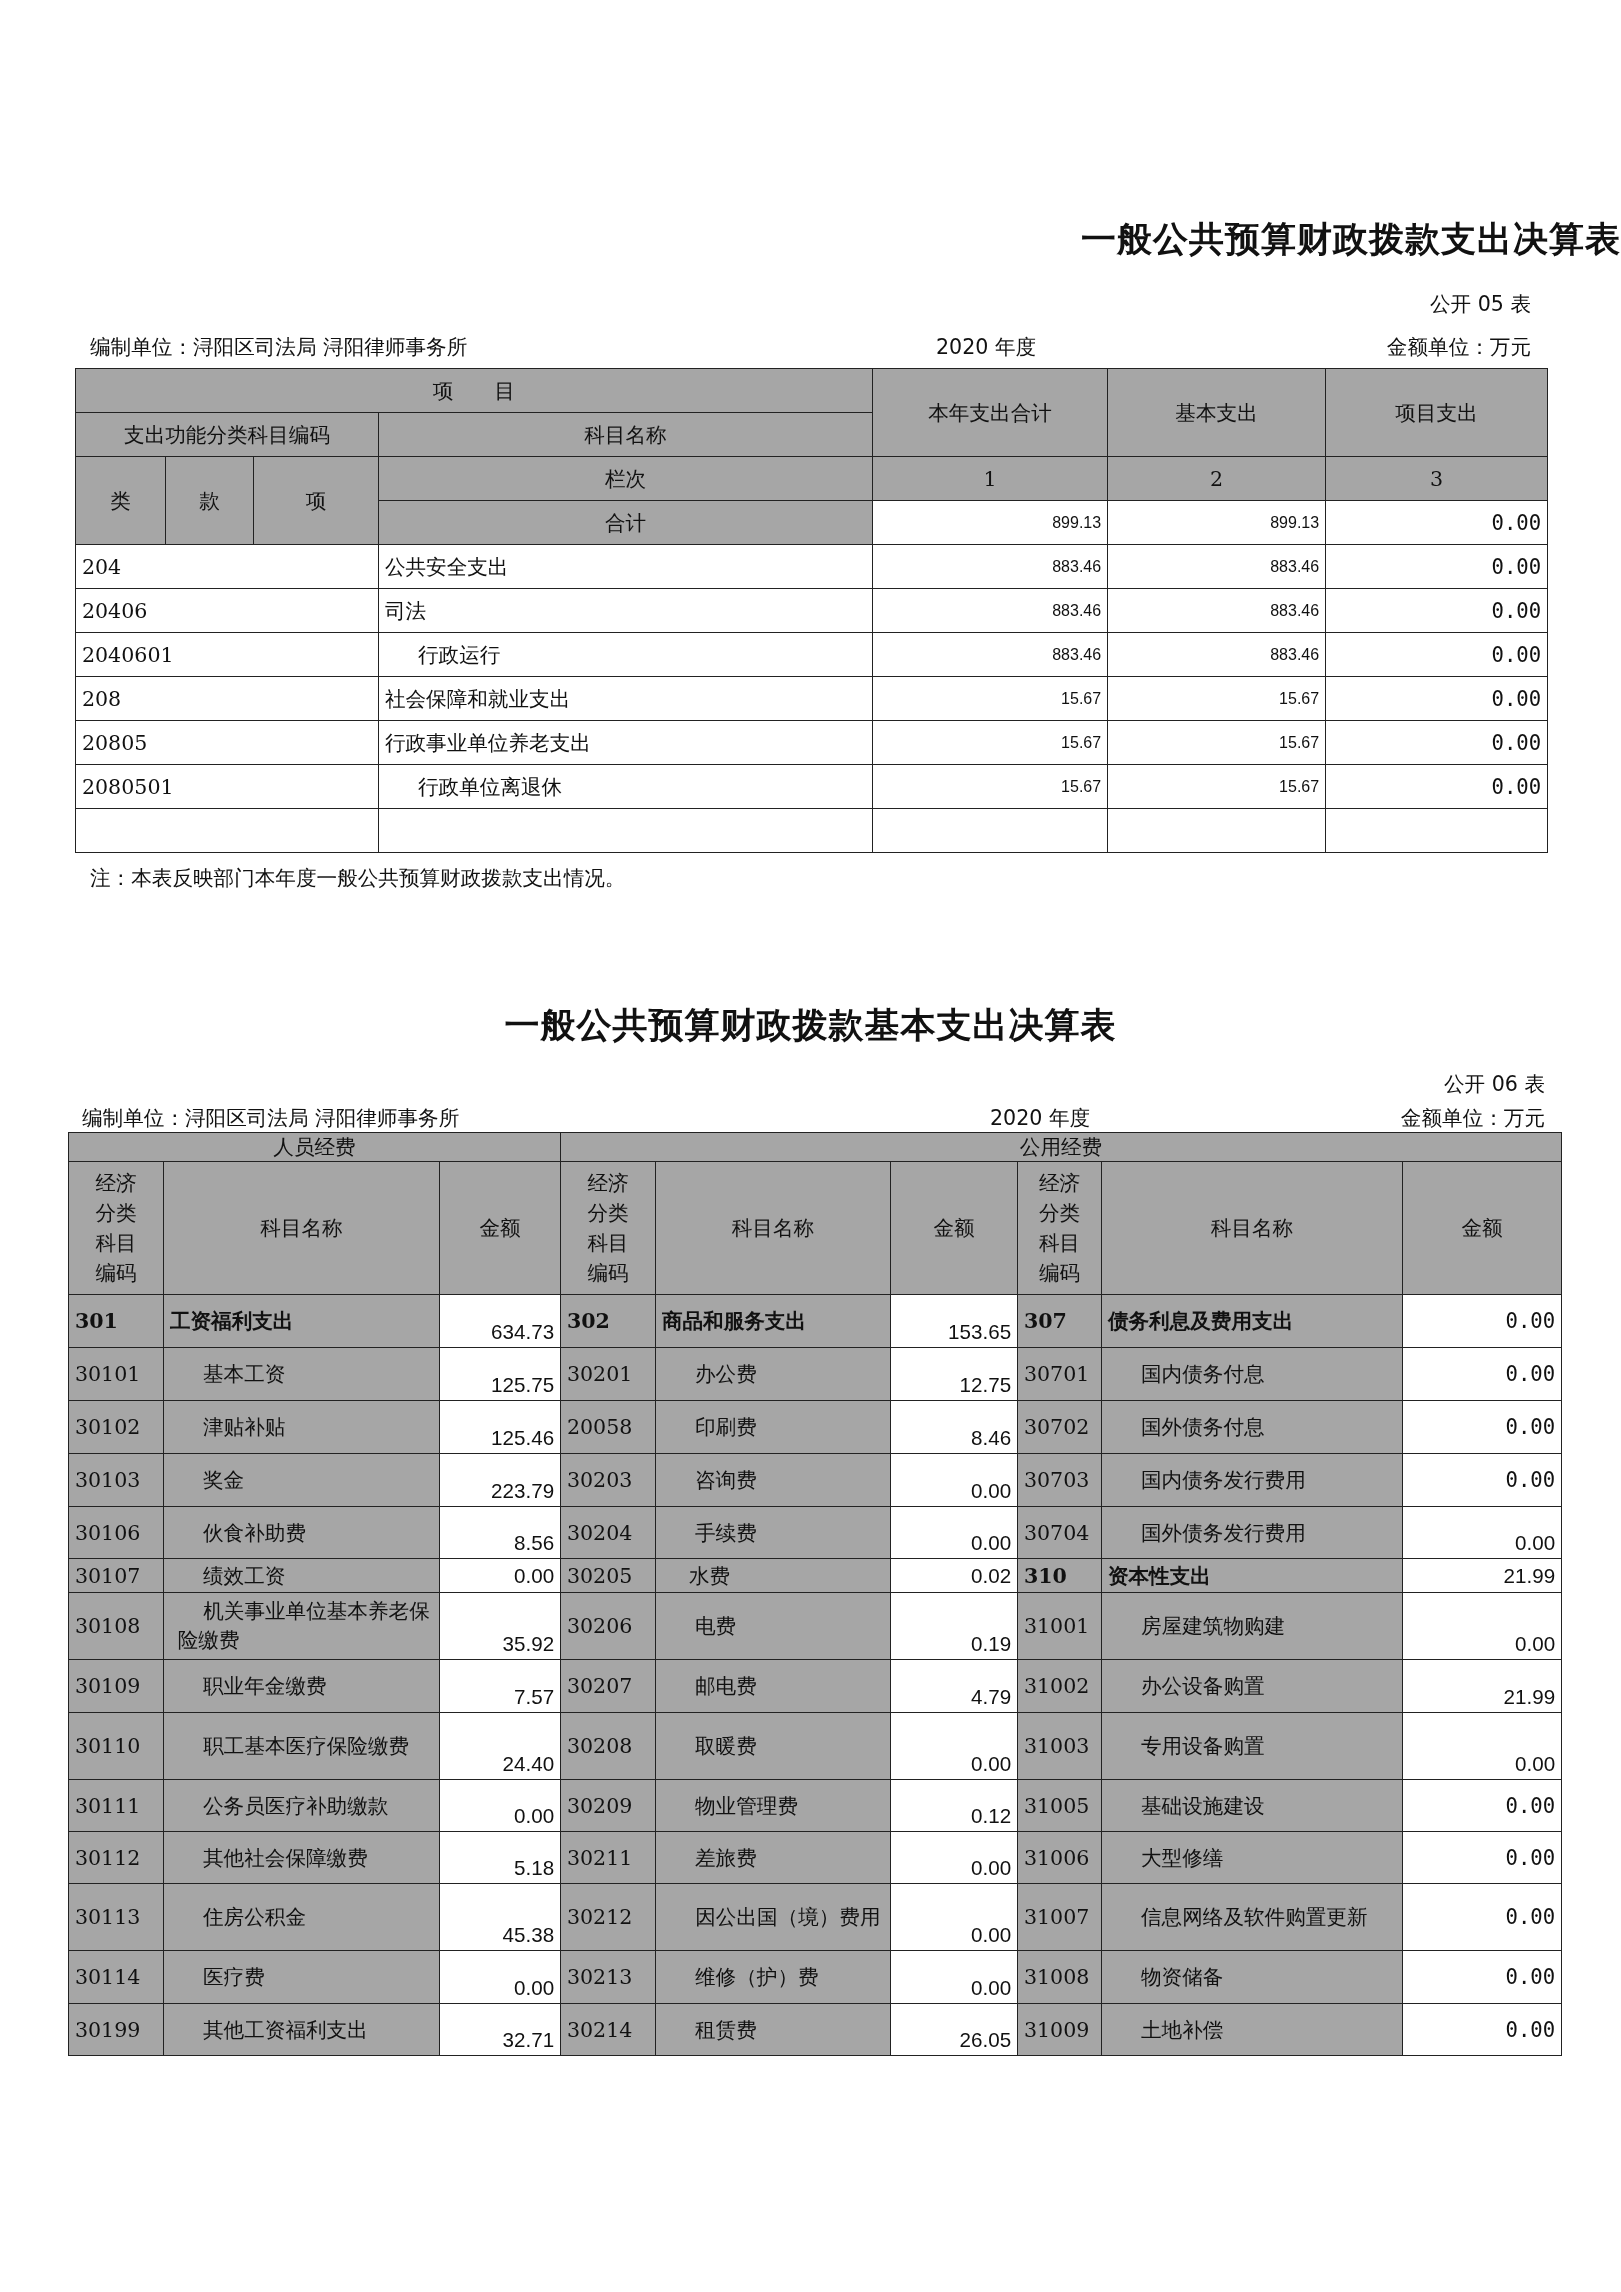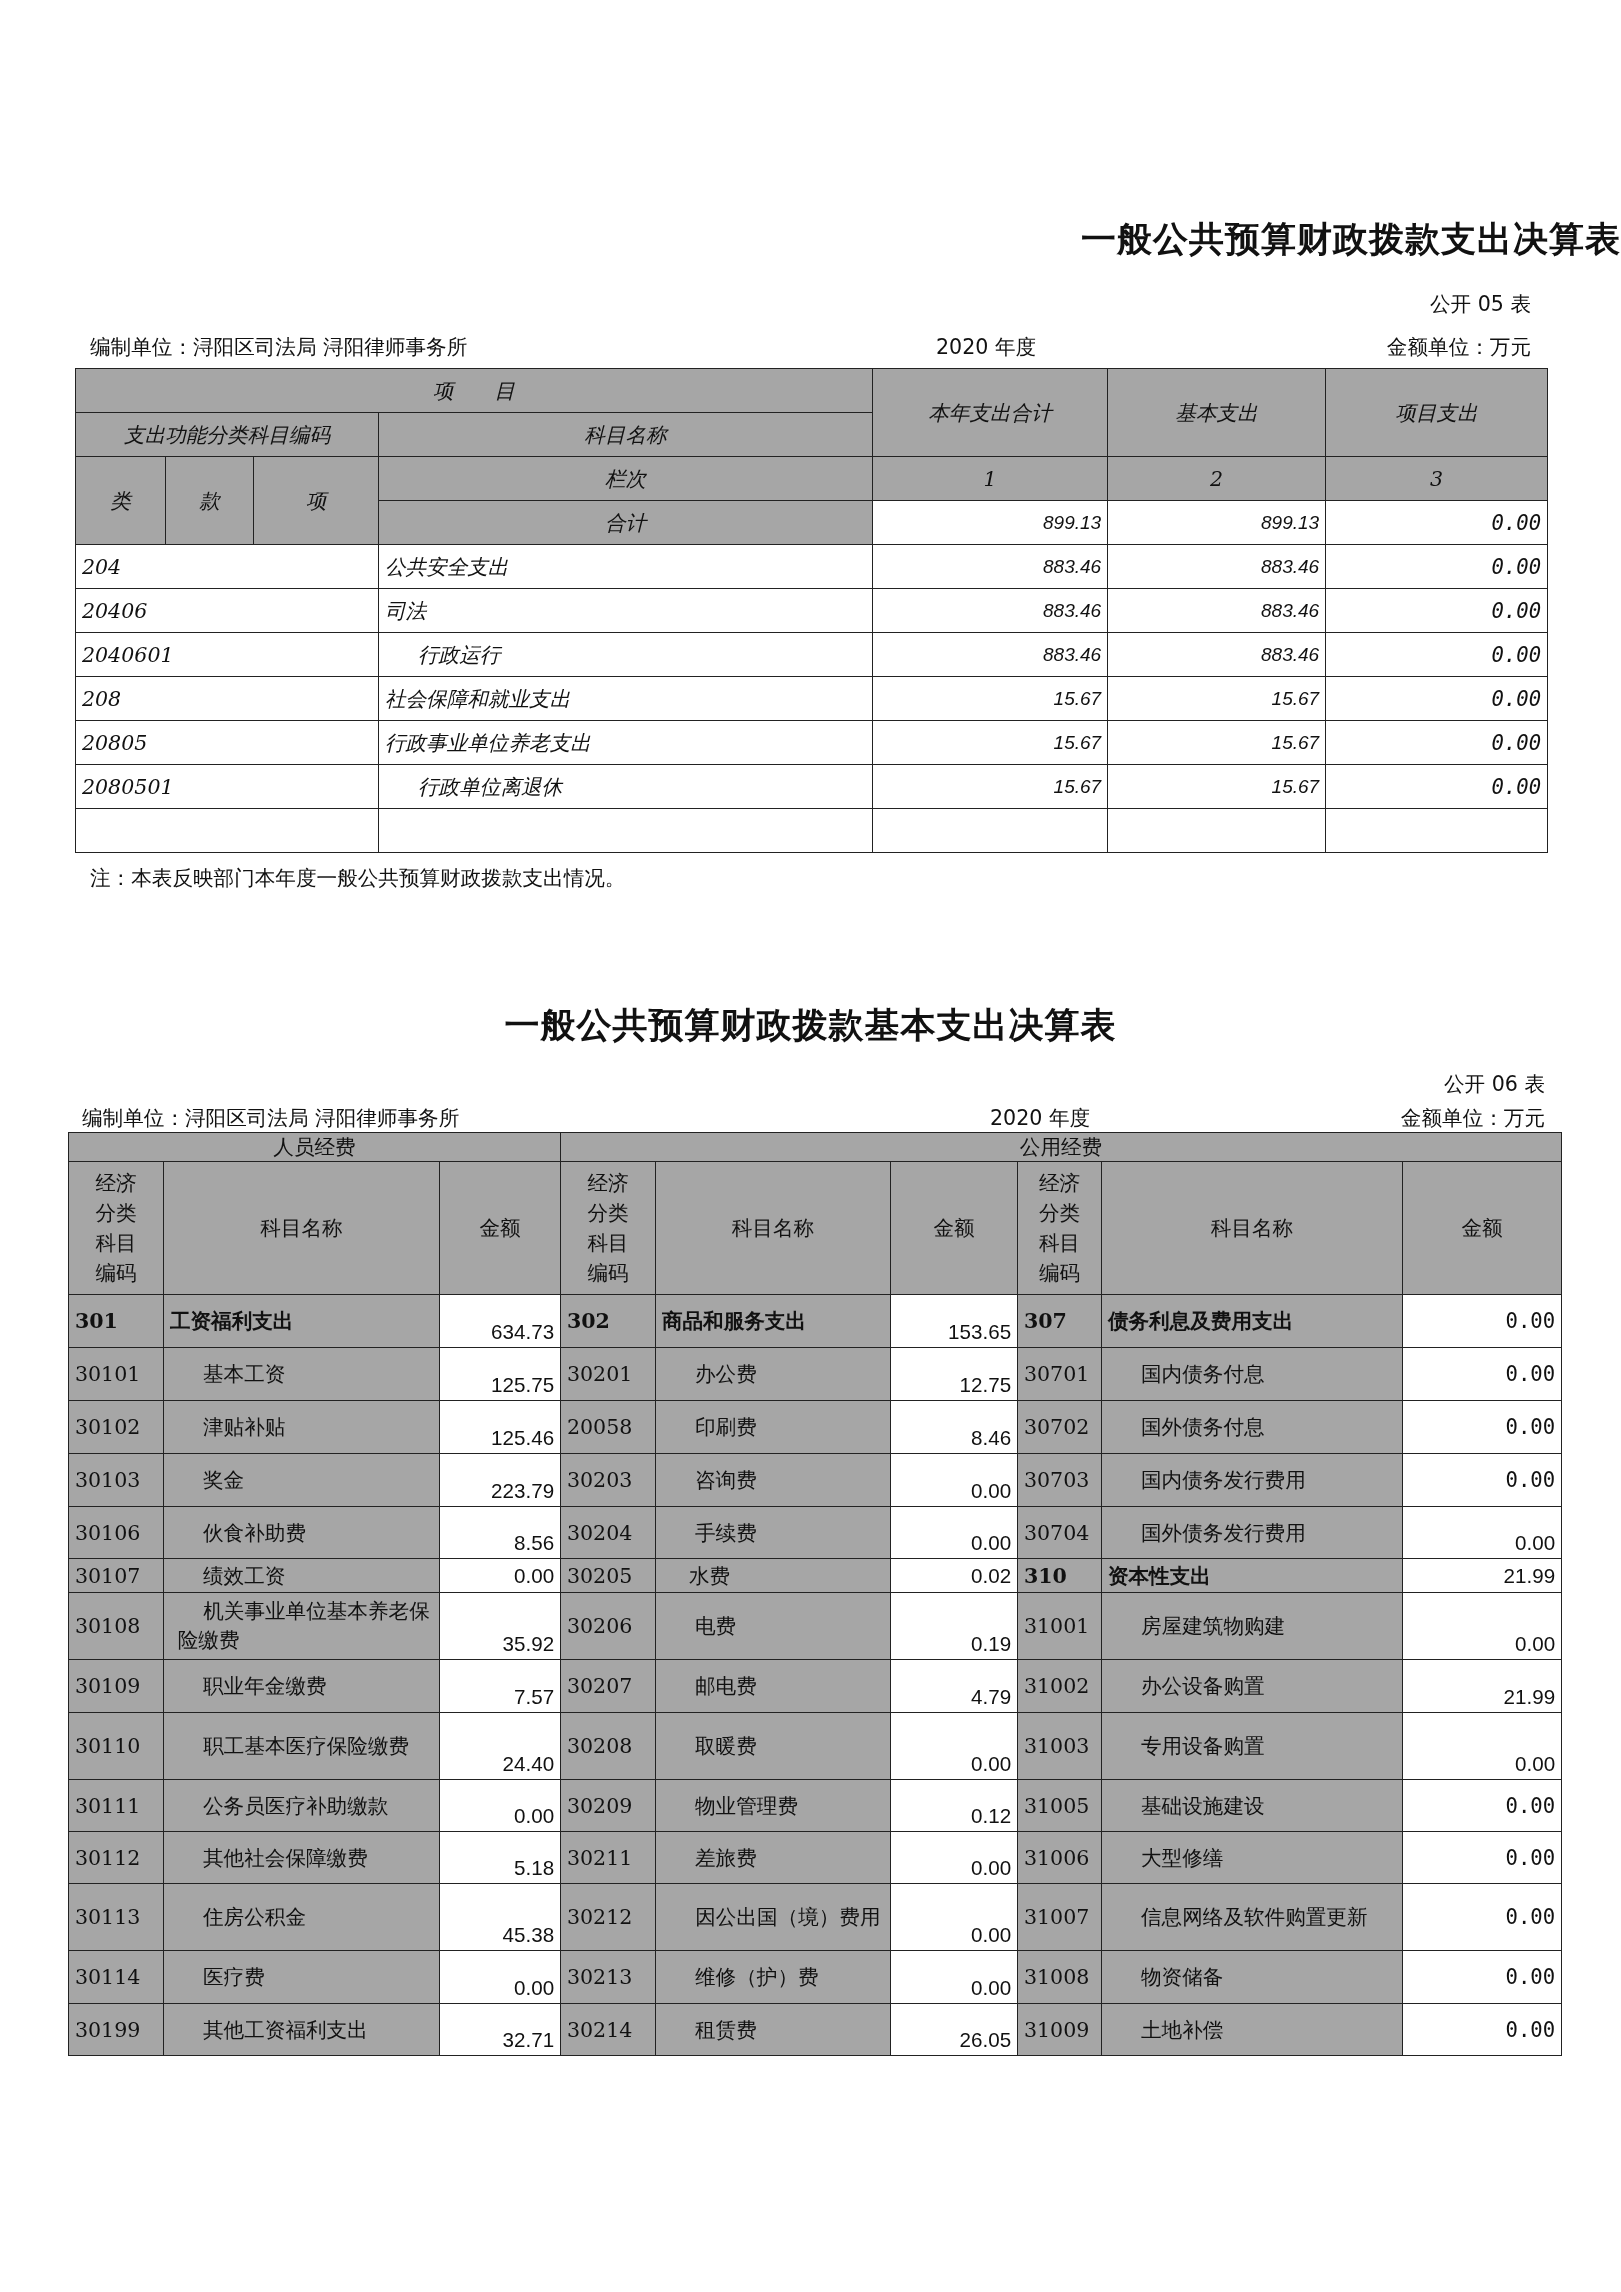--- a/index.html
+++ b/index.html
@@ -5,39 +5,39 @@
   html, body { margin: 0; padding: 0; background: #ffffff; }
   body { width: 1621px; height: 2293px; position: relative; font-family: "DejaVu Serif", serif; color: #111; }
   .title { position: absolute; left: 0; width: 1621px; text-align: center; font-family: "DejaVu Sans", sans-serif; font-size: 35px; font-weight: bold; letter-spacing: 1px; }
   .meta { position: absolute; font-family: "DejaVu Sans", sans-serif; font-size: 20.6px; text-align: right; }
   table { position: absolute; border-collapse: collapse; table-layout: fixed; }
   td { border: 1.5px solid #222; padding: 0 5.9px; font-size: 20.6px; overflow: hidden; box-sizing: border-box; }
   .g { background: #a6a6a6; }
   .w { background: #ffffff; }
   .c { text-align: center; }
   .r { text-align: right; }
-  .num { font-family: "Liberation Sans", sans-serif; font-size: 19px; }
+  .num { font-family: "Liberation Sans", sans-serif; font-size: 16px; }
   .zero { font-family: "DejaVu Sans Mono", monospace; font-size: 20.6px; }
   .bot { vertical-align: bottom; padding-bottom: 2.9px; padding-left: 32px; }
   .b { font-weight: bold; }
   .ind { padding-left: 39px; }
   .note { position: absolute; font-family: "DejaVu Sans", sans-serif; font-size: 20.6px; text-align: right; }
   #t2 td { font-size: 20.6px; }
   .stack { line-height: 30px; padding: 0; }
 </style>
 </head>
 <body>
 
 <div class="title" style="top:216px;text-align:right;">一般公共预算财政拨款支出决算表</div>
 <div class="meta" style="top:290px; right:90px;">公开 05 表</div>
 <div class="meta" style="top:333px; left:90px;">编制单位：浔阳区司法局 浔阳律师事务所</div>
 <div class="meta" style="top:333px; left:936px;">2020 年度</div>
 <div class="meta" style="top:333px; right:90px;">金额单位：万元</div>
 
-<table id="t1" style="left:75px; top:368px; width:1472px;font-style:italic;">
+<table id="t1" style="left:75px; top:368px; width:1472px;">
   <colgroup>
     <col style="width:90px">
       <col style="width:88px">
       <col style="width:125px">
       <col style="width:494px">
     <col style="width:235px">
       <col style="width:218px">
       <col style="width:222px">
   </colgroup>
   <tbody>

